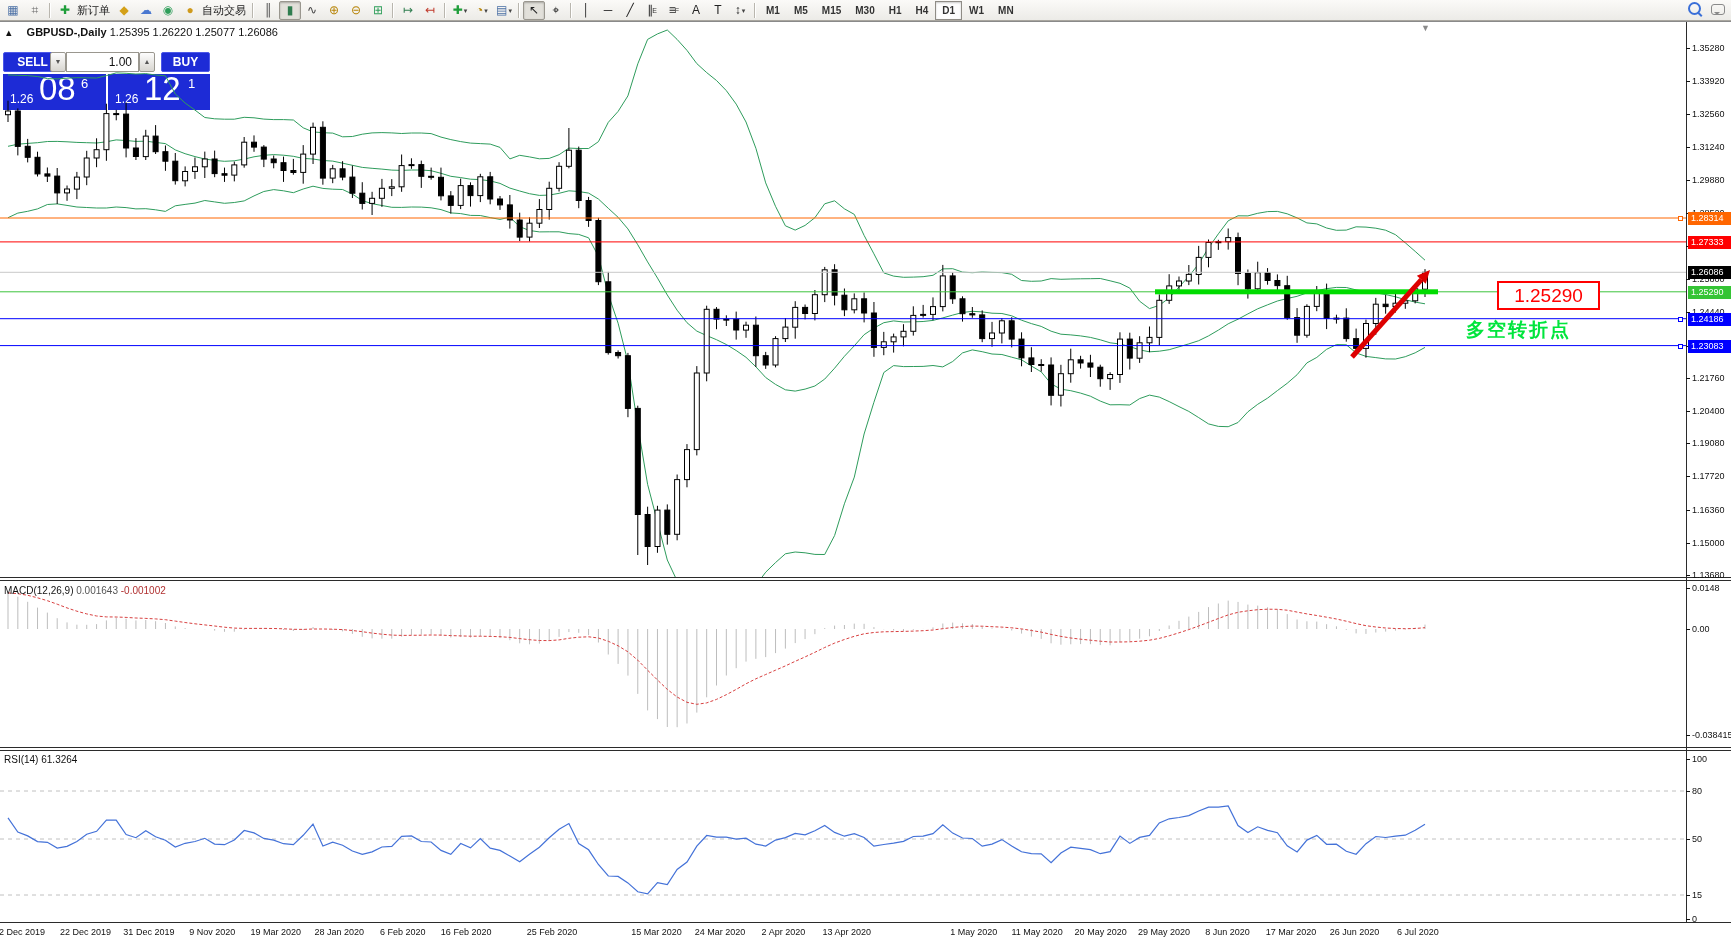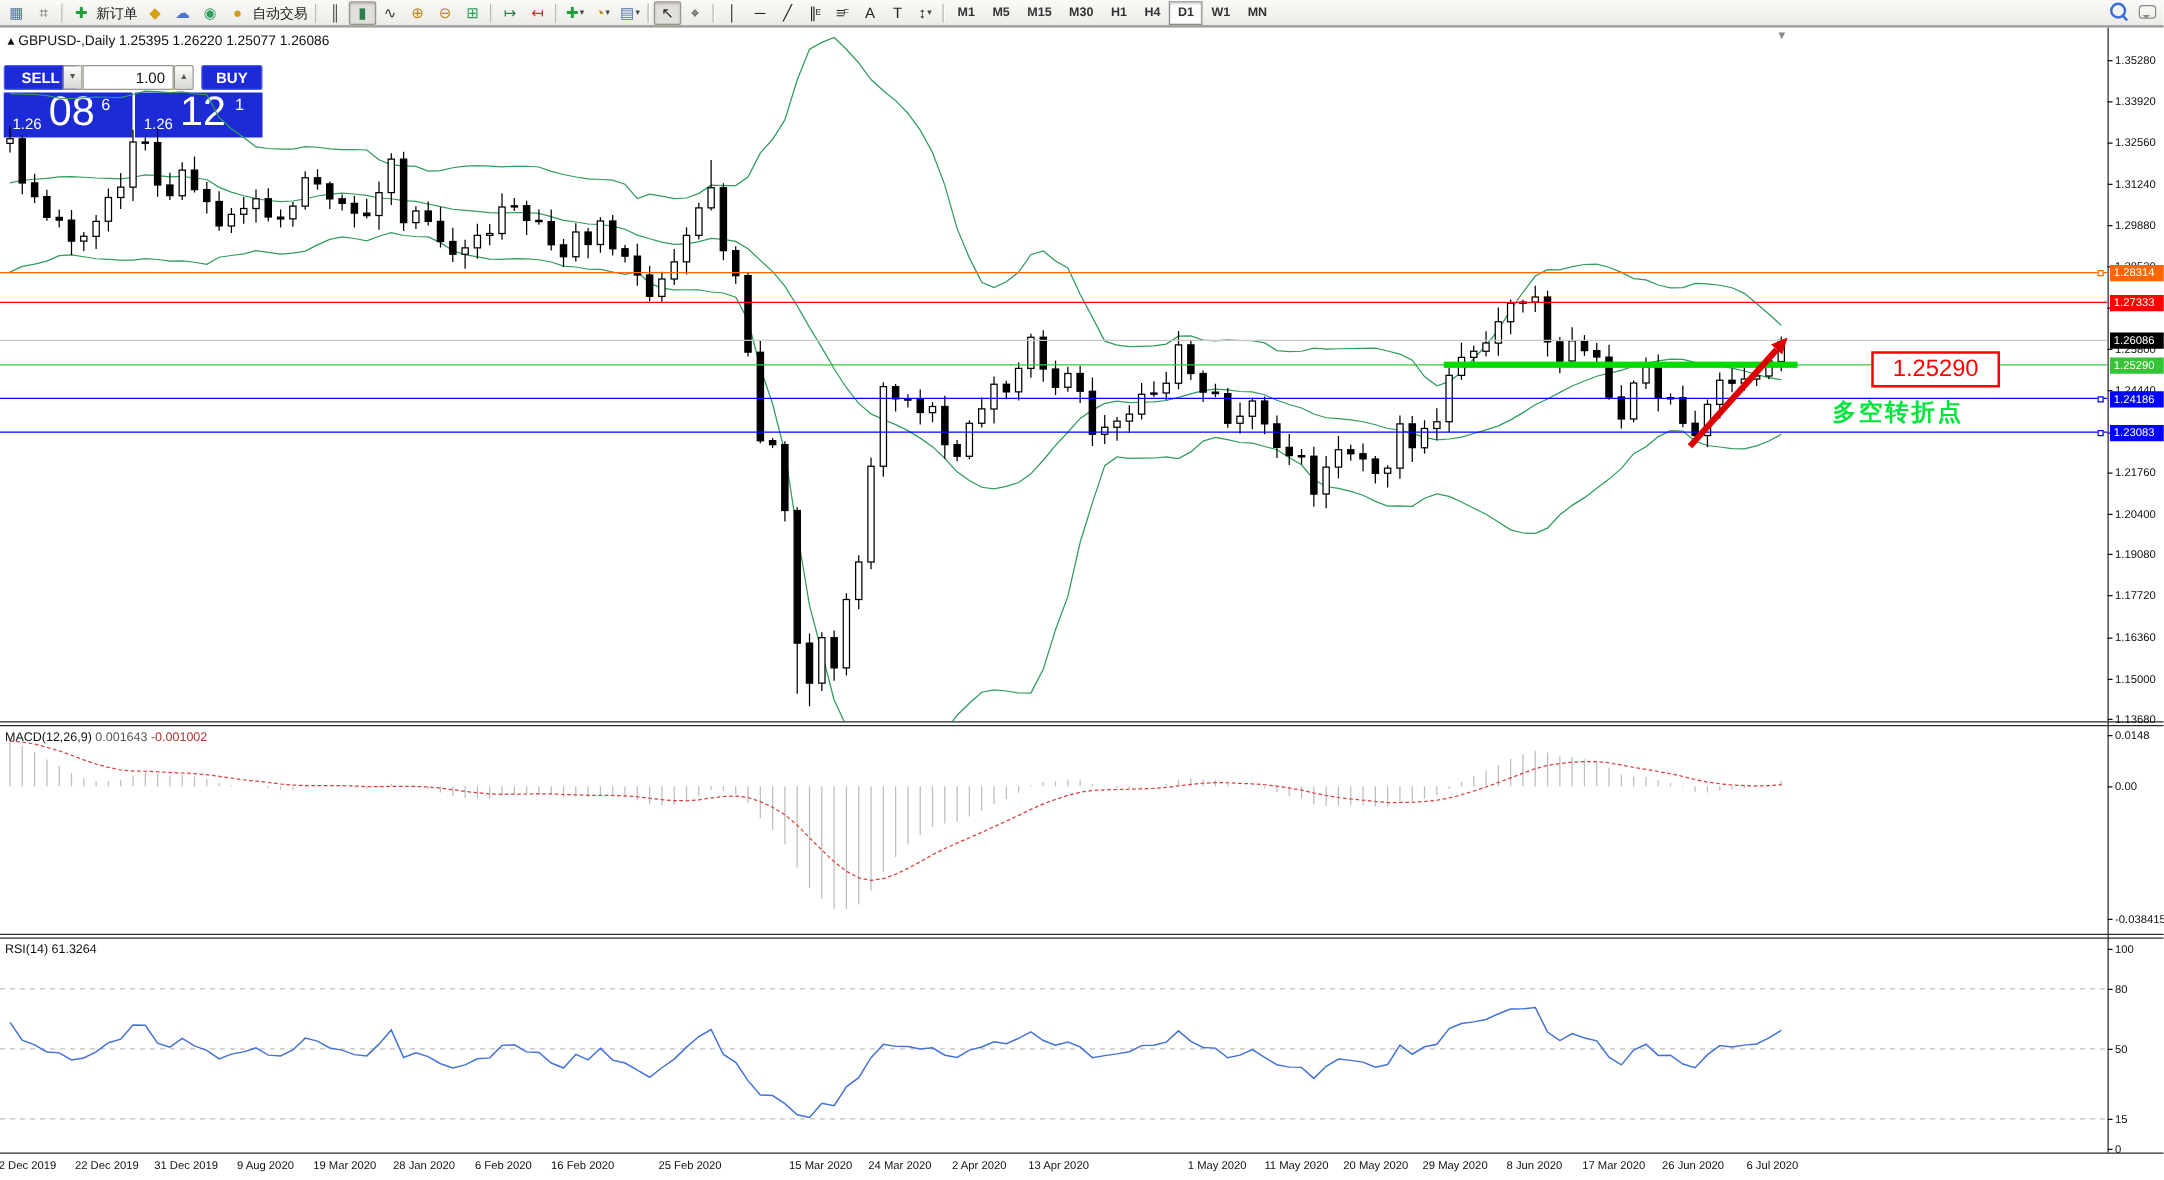--- a/index.html
+++ b/index.html
@@ -23,21 +23,21 @@
   .bubble{width:12px;height:9px;border:1.5px solid #8a8a8a;border-radius:3px;position:relative;display:inline-block;margin-top:2px;}
   .bubble:after{content:"";position:absolute;left:2px;bottom:-4px;border:3px solid transparent;border-top-color:#8a8a8a;}
   
   .hline-sep{position:absolute;left:0;width:1731px;height:1px;background:#2b2b2b;}
   #axis-border{position:absolute;left:1686px;top:22px;width:1px;height:900px;background:#2b2b2b;}
   .axis-label{position:absolute;left:1692px;font-size:9px;color:#111;white-space:nowrap;}
   .axis-dash{position:absolute;left:1686px;width:4px;height:1px;background:#111;}
   .price-box{position:absolute;left:1688px;width:43px;height:13px;font-size:9px;line-height:13px;color:#fff;padding-left:3px;white-space:nowrap;}
   .line-handle{position:absolute;width:5px;height:5px;background:#fff;box-sizing:border-box;}
   .chart-title{position:absolute;left:6px;top:26px;font-size:11px;color:#111;}
-  .chart-title .sym{font-weight:normal;}
+  .chart-title .sym{font-weight:bold;margin-left:12px;}
   .panel-label{position:absolute;left:4px;font-size:10px;color:#111;}
   .date-label{position:absolute;top:927px;font-size:9px;color:#111;transform:translateX(-50%);white-space:nowrap;}
   
   #trade-panel{position:absolute;left:3px;top:52px;width:210px;height:58px;}
   .tp-btn{position:absolute;background:#1d2bd6;color:#fff;font-size:12px;font-weight:bold;text-align:center;
     border:1px solid #4c58e8;border-radius:2px;box-sizing:border-box;}
   .tp-spin{position:absolute;top:0;width:16px;height:20px;background:linear-gradient(#fdfdfd,#d8d6d0);
     border:1px solid #9a978f;box-sizing:border-box;text-align:center;font-size:7px;color:#555;line-height:18px;border-radius:2px;}
   #tp-vol{position:absolute;left:63px;top:0;width:73px;height:20px;border:1px solid #9a978f;background:#fff;
     font-size:12px;color:#111;text-align:right;padding-right:6px;box-sizing:border-box;line-height:18px;}
@@ -733,21 +733,21 @@
     <div class="price-box" style="top: 285.756px; background: rgb(53, 196, 53);">1.25290</div>
     <div class="price-box" style="top: 312.694px; background: rgb(0, 0, 255);">1.24186</div>
     <div class="line-handle" style="left: 1678px; top: 316.694px; border: 1px solid rgb(0, 0, 255);"></div>
     <div class="price-box" style="top: 339.607px; background: rgb(0, 0, 255);">1.23083</div>
     <div class="line-handle" style="left: 1678px; top: 343.607px; border: 1px solid rgb(0, 0, 255);"></div>
   </div>
 <div id="date-layer">
     <div class="date-label" style="left: 22px; text-align: right;">2 Dec 2019</div>
     <div class="date-label" style="left: 85.45px;">22 Dec 2019</div>
     <div class="date-label" style="left: 148.9px;">31 Dec 2019</div>
-    <div class="date-label" style="left: 212.35px;">9 Aug 2020</div>
+    <div class="date-label" style="left: 212.35px;">9 Nov 2020</div>
     <div class="date-label" style="left: 275.8px;">19 Mar 2020</div>
     <div class="date-label" style="left: 339.25px;">28 Jan 2020</div>
     <div class="date-label" style="left: 402.7px;">6 Feb 2020</div>
     <div class="date-label" style="left: 466.15px;">16 Feb 2020</div>
     <div class="date-label" style="left: 552px;">25 Feb 2020</div>
     <div class="date-label" style="left: 593.05px; margin-top: 25px;">5 Mar 2020</div>
     <div class="date-label" style="left: 656.5px;">15 Mar 2020</div>
     <div class="date-label" style="left: 719.95px;">24 Mar 2020</div>
     <div class="date-label" style="left: 783.4px;">2 Apr 2020</div>
     <div class="date-label" style="left: 846.85px;">13 Apr 2020</div>

